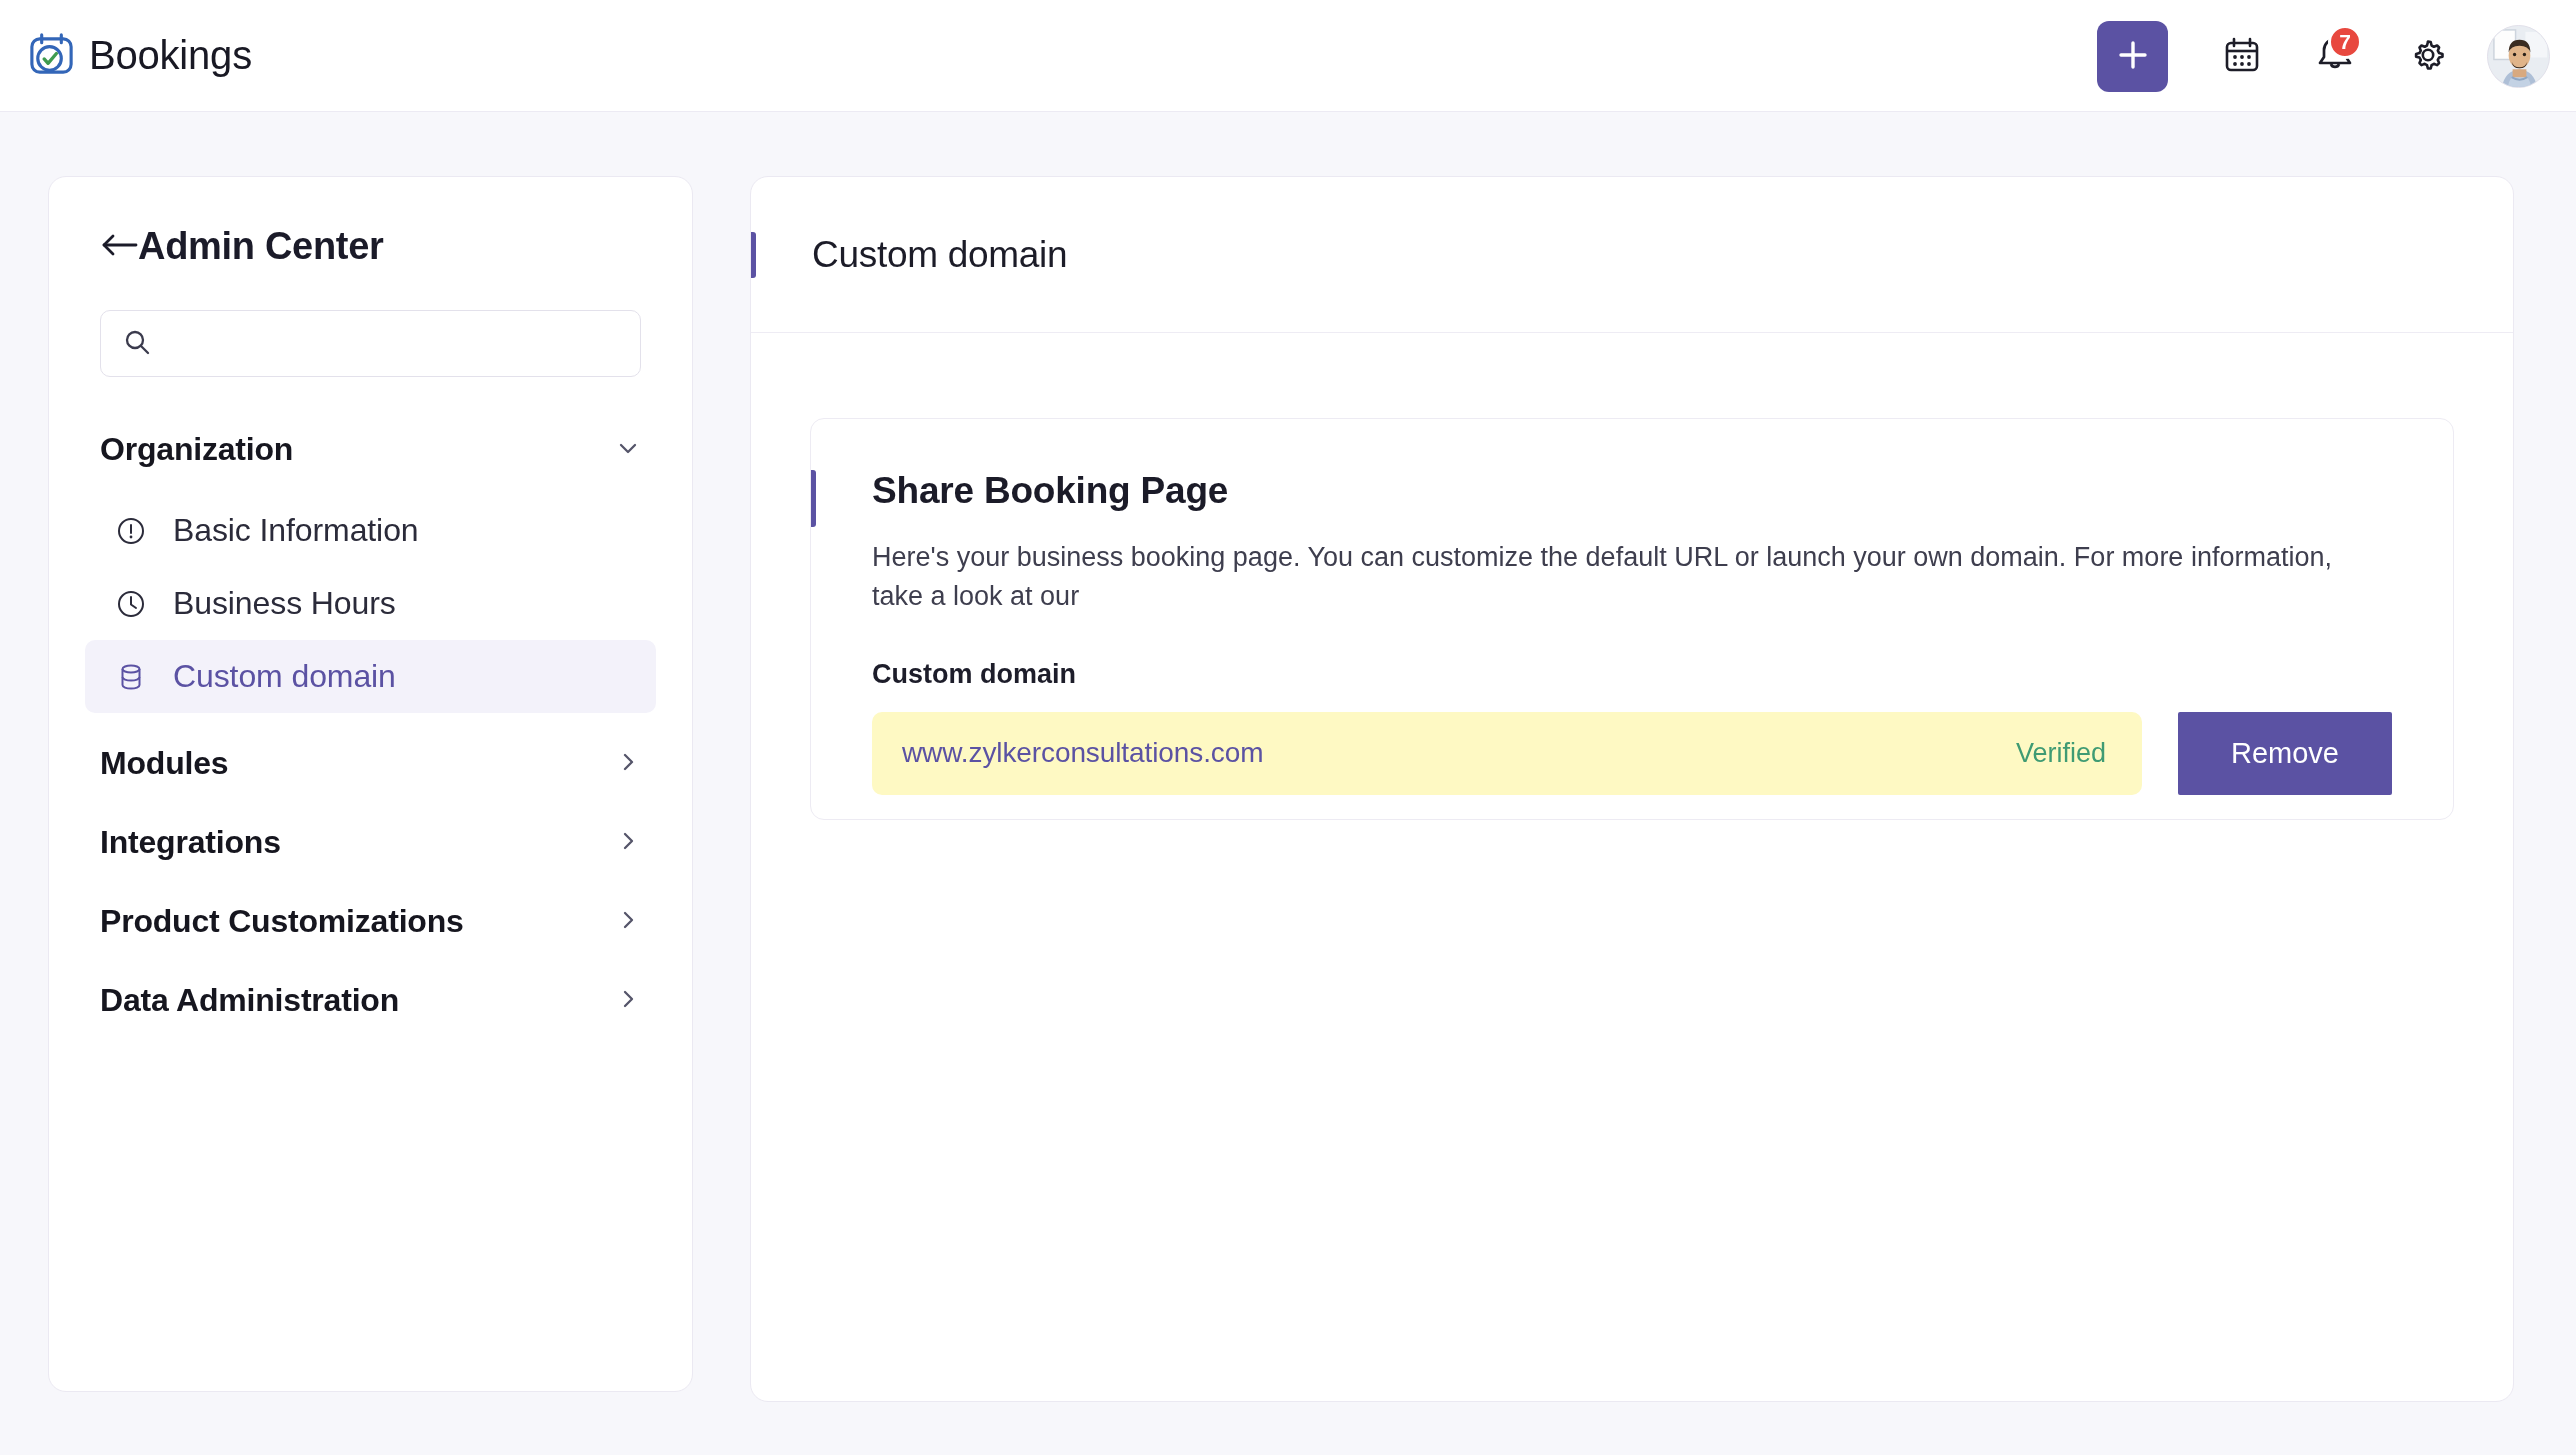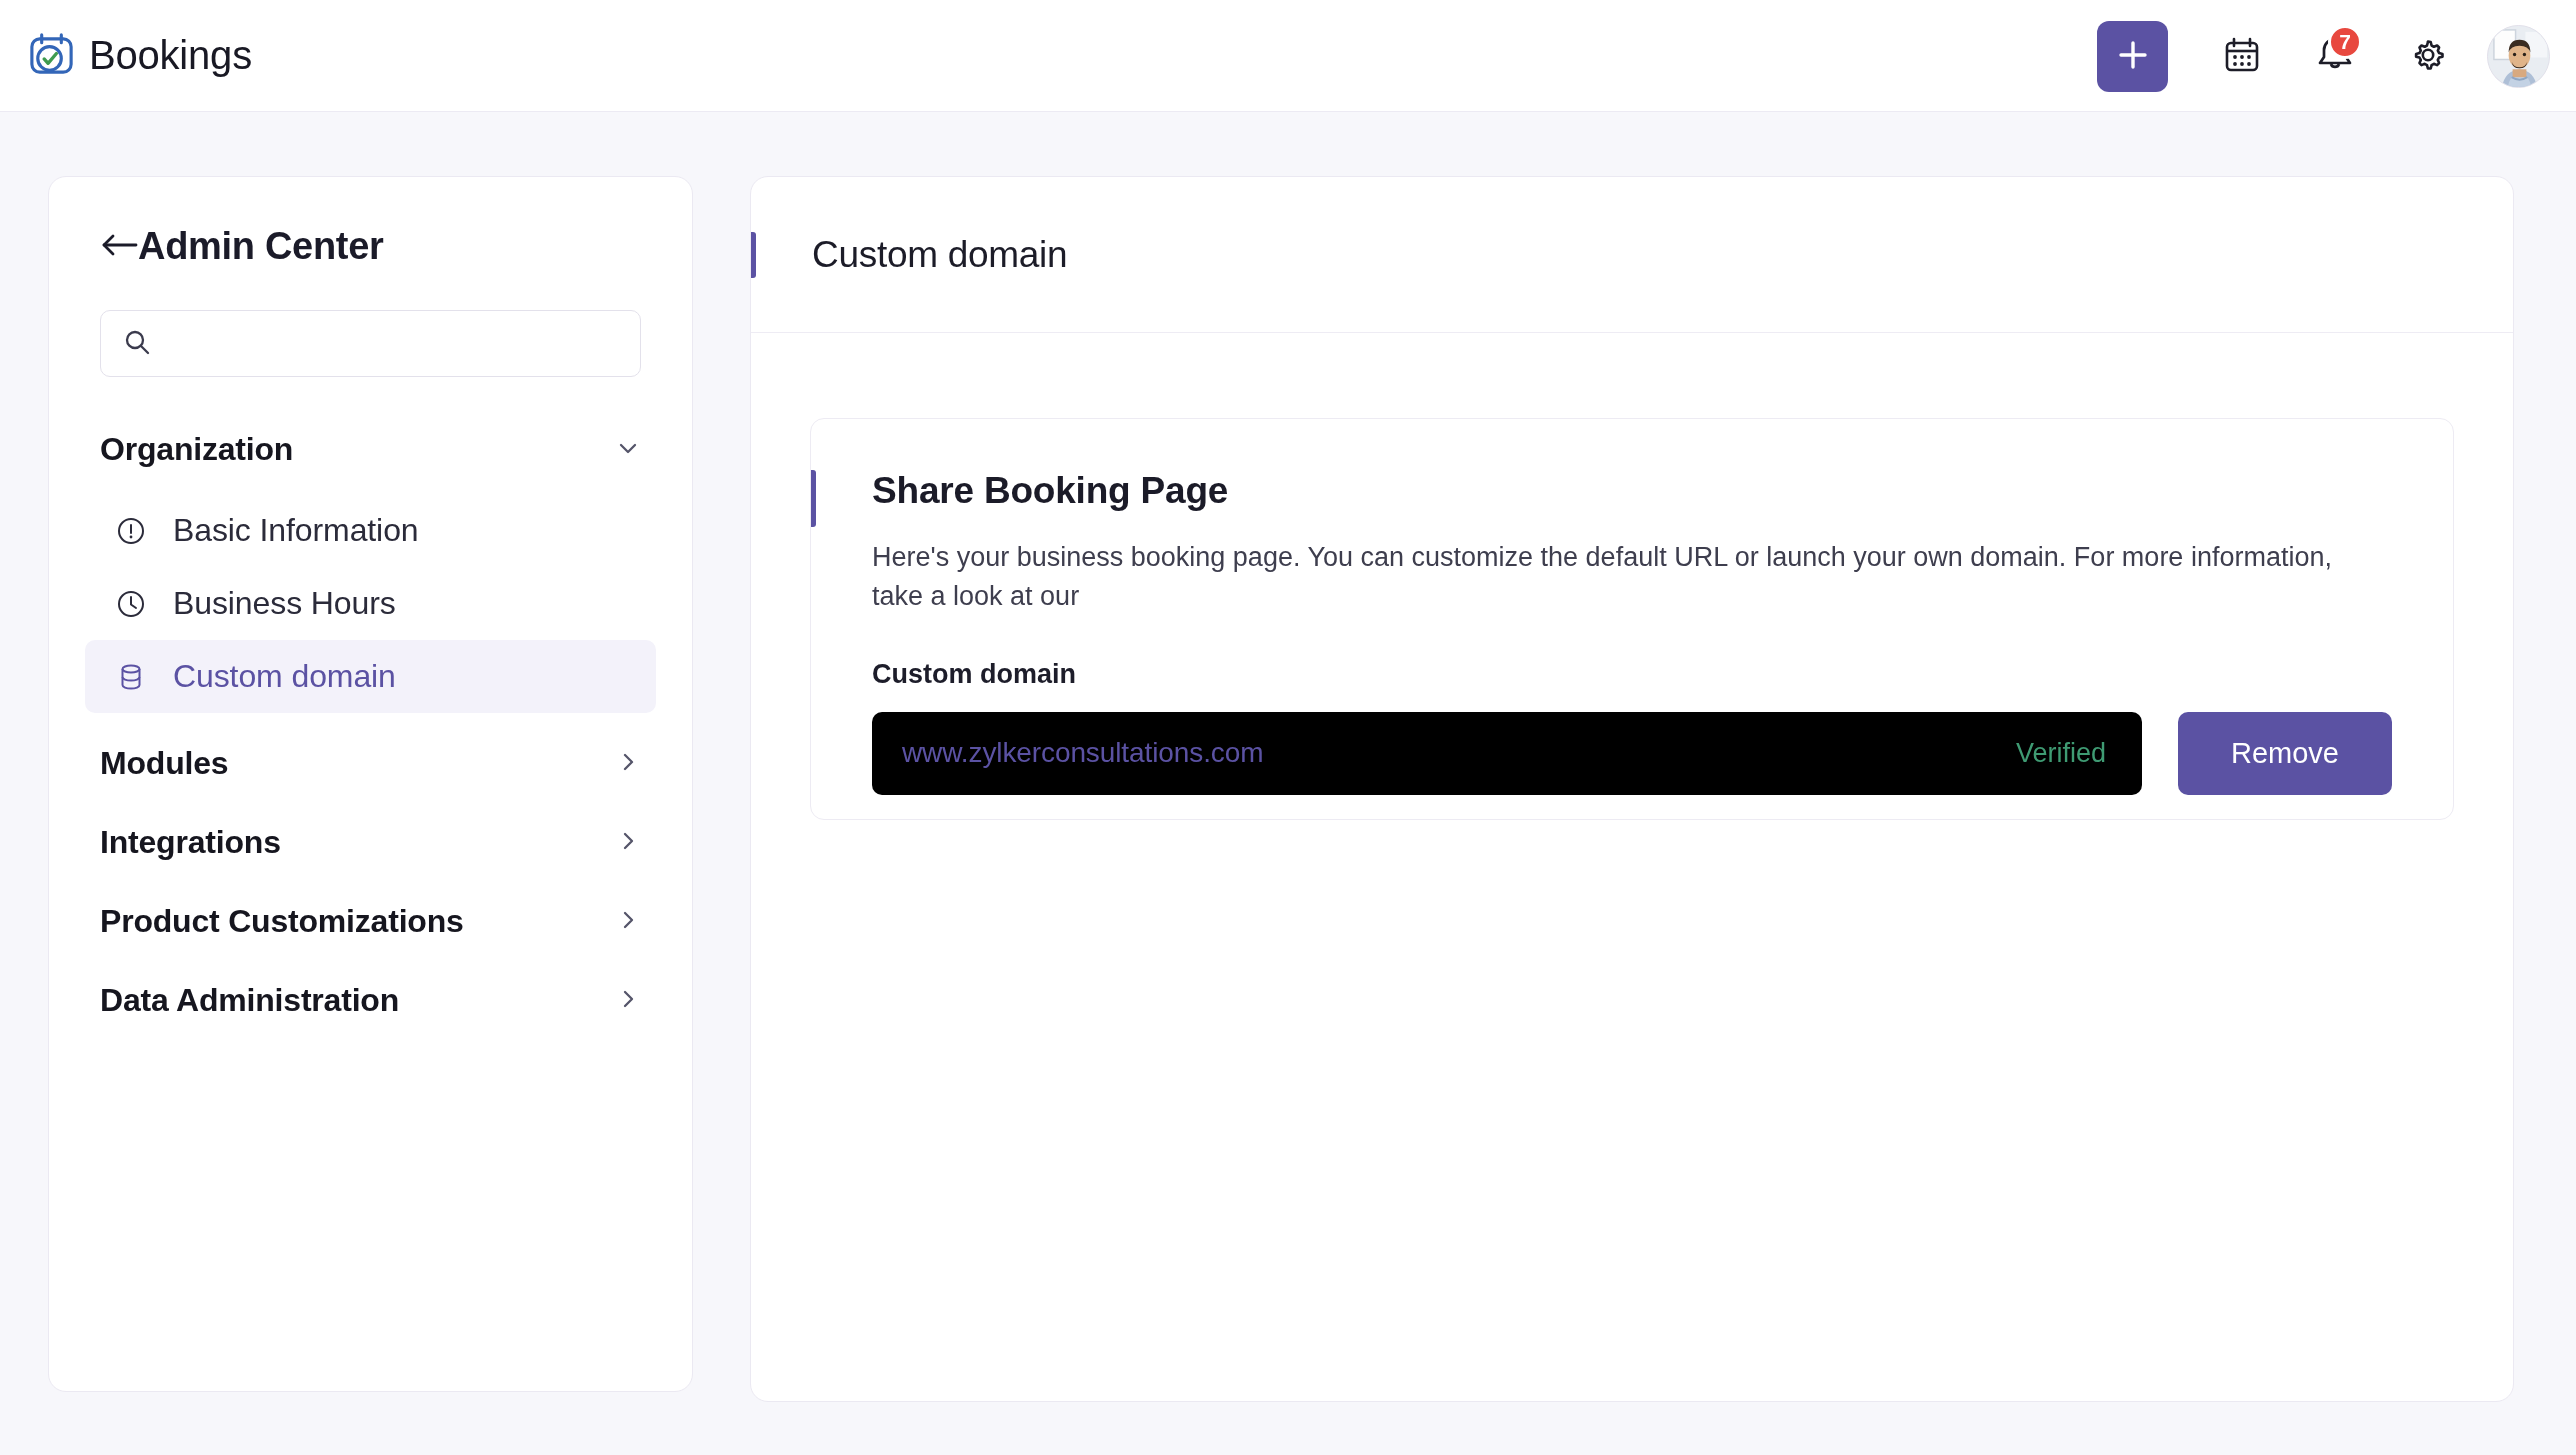--- a/index.html
+++ b/index.html
@@ -242,21 +242,21 @@
   }
   .domain-row {
     margin-top: 22px;
     display: flex;
     align-items: center;
     gap: 36px;
   }
   .domain-box {
     flex: 1;
     height: 83px;
-    background: #000000;
+    background: #fef9c3;
     border-radius: 10px;
     display: flex;
     align-items: center;
     justify-content: space-between;
     padding: 0 36px 0 30px;
   }
   .domain-url {
     font-size: 28px;
     color: #5b52a3;
     letter-spacing: -0.1px;
@@ -266,21 +266,21 @@
     color: #3f9b73;
   }
   .remove-btn {
     width: 214px;
     height: 83px;
     background: #5b52a3;
     color: #fff;
     font-size: 29px;
     font-family: "Liberation Sans", sans-serif;
     border: none;
-    border-radius: 10px;
+    border-radius: 2px;
     cursor: pointer;
   }
 </style>
 </head>
 <body>
 
 <div class="topbar">
   <div class="brand">
     <span class="brand-logo">
       <svg class="brand-logo" viewBox="0 0 52 52" fill="none">

